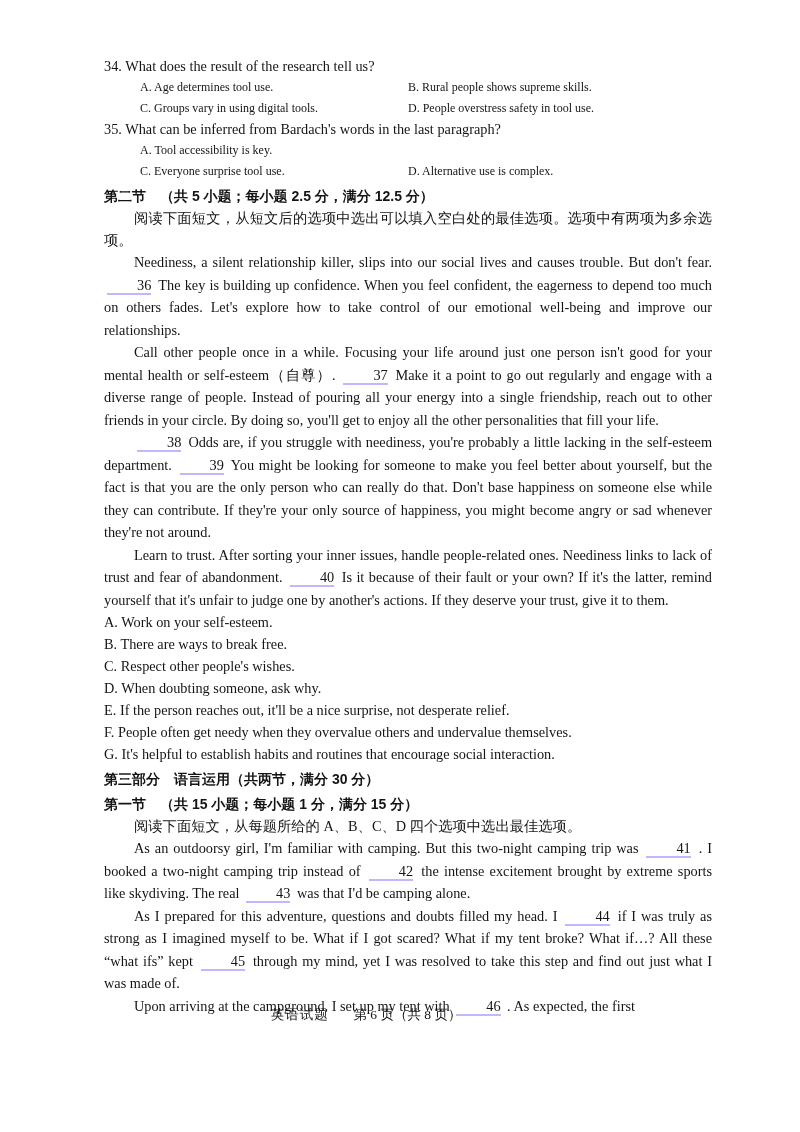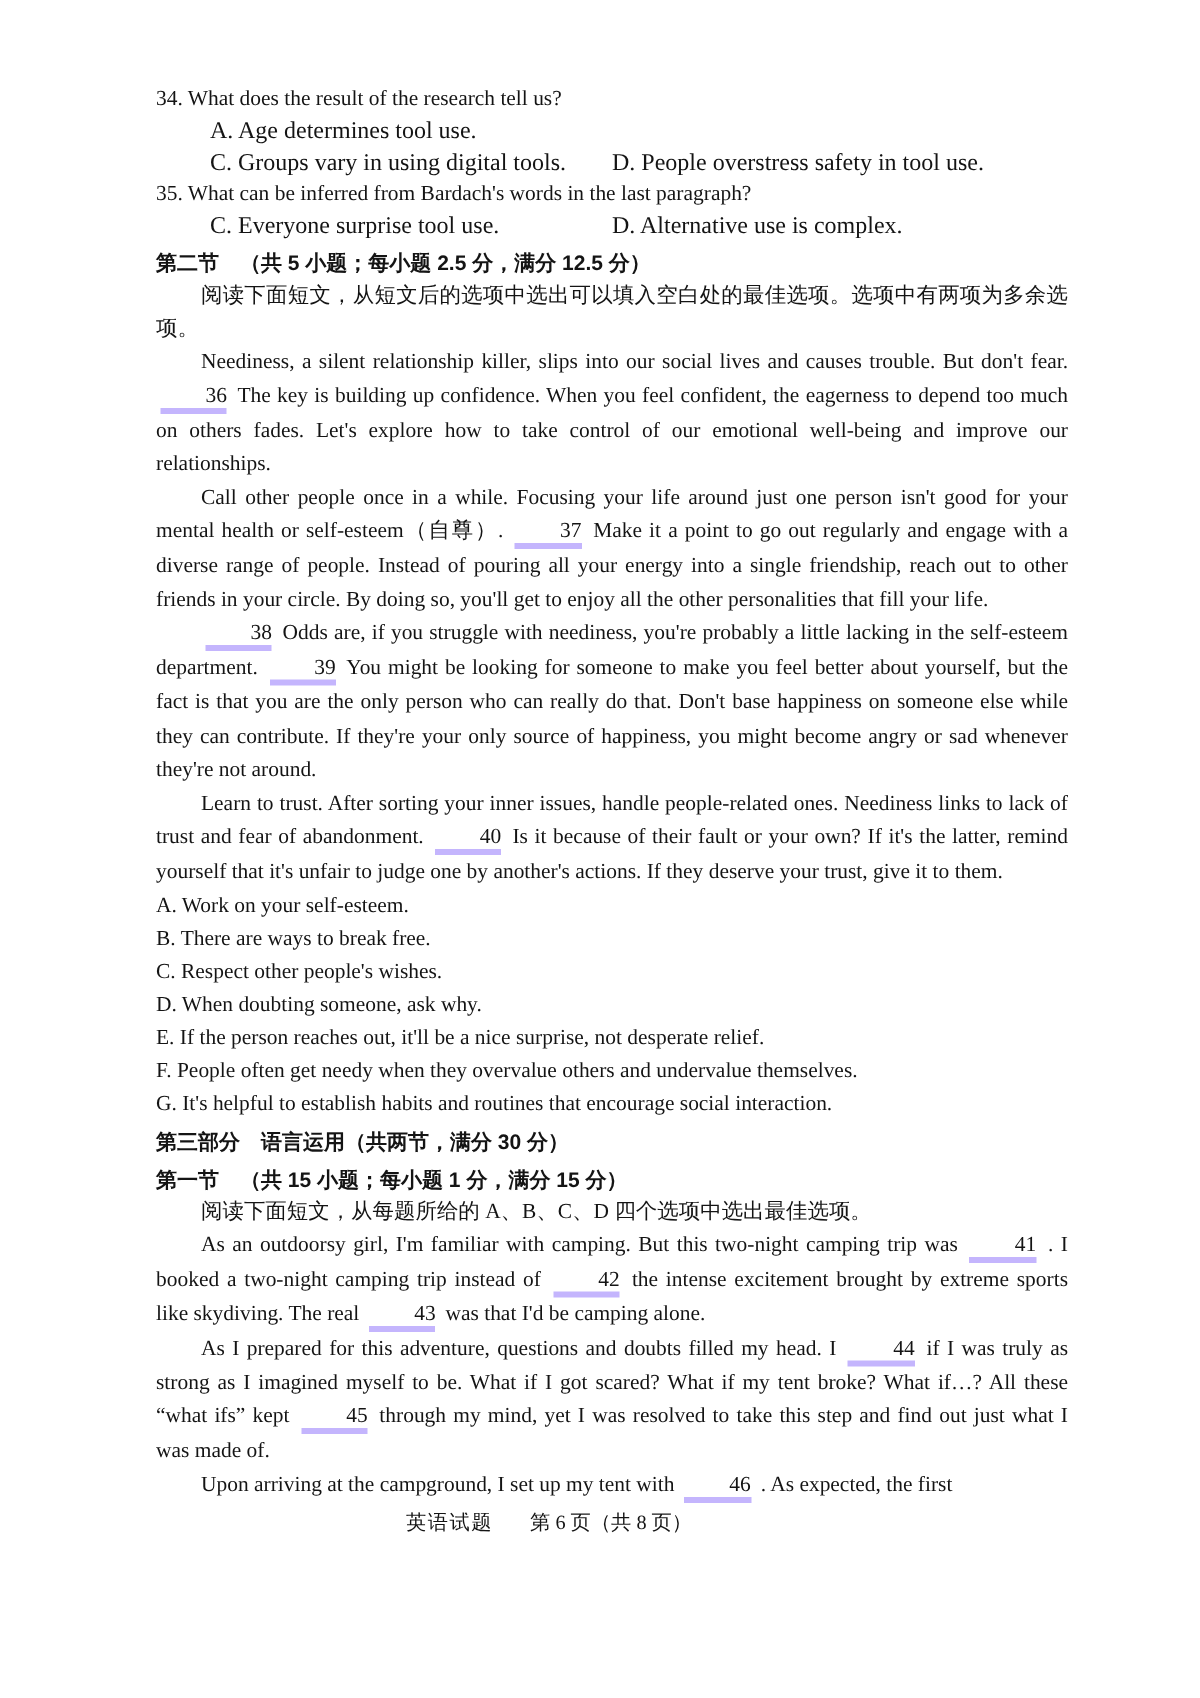--- a/index.html
+++ b/index.html
@@ -23,21 +23,21 @@
     box-sizing: border-box;
     padding: 56px 88px 0 104px;
   }
   .q-line {
     font-size: 14.3px;
     line-height: 21px;
     white-space: nowrap;
   }
   .q-opts {
     display: flex;
-    font-size: 16px;
+    font-size: 12px;
     line-height: 21px;
   }
   .q-opts .col {
     width: 50%;
     white-space: nowrap;
   }
   .q-opts .col.indent {
     padding-left: 36px;
     box-sizing: border-box;
   }
@@ -64,21 +64,21 @@
   }
   .choice {
     font-size: 14.3px;
     line-height: 22px;
     margin: 0;
   }
   .blank {
     display: inline-block;
     min-width: 34px;
     text-align: right;
-    border-bottom: 4px solid #c4b5fd;
+    border-bottom: 2px solid #c4b5fd;
     line-height: 15px;
     margin: 0 3px;
   }
   .footer {
     position: absolute;
     left: 0;
     bottom: 108px;
     width: 732px;
     text-align: center;
     font-size: 13.5px;
@@ -90,28 +90,30 @@
   }
 </style>
 </head>
 <body>
 
 <div class="page">
 
   <div class="q-line">34. What does the result of the research tell us?</div>
   <div class="q-opts">
     <div class="col indent">A. Age determines tool use.</div>
+    <div class="col">B. Rural people shows supreme skills.</div>
   </div>
   <div class="q-opts">
     <div class="col indent">C. Groups vary in using digital tools.</div>
     <div class="col">D. People overstress safety in tool use.</div>
   </div>
 
   <div class="q-line">35. What can be inferred from Bardach's words in the last paragraph?</div>
   <div class="q-opts">
+    <div class="col indent">A. Tool accessibility is key.</div>
   </div>
   <div class="q-opts">
     <div class="col indent">C. Everyone surprise tool use.</div>
     <div class="col">D. Alternative use is complex.</div>
   </div>
 
   <div class="section-head">第二节　（共 5 小题；每小题 2.5 分，满分 12.5 分）</div>
   <div class="instr">阅读下面短文，从短文后的选项中选出可以填入空白处的最佳选项。选项中有两项为多余选项。</div>
 
   <div class="para" id="p36">Neediness, a silent relationship killer, slips into our social lives and causes trouble. But don't fear. <span class="blank">36</span> The key is building up confidence. When you feel confident, the eagerness to depend too much on others fades. Let's explore how to take control of our emotional well-being and improve our relationships. </div>

